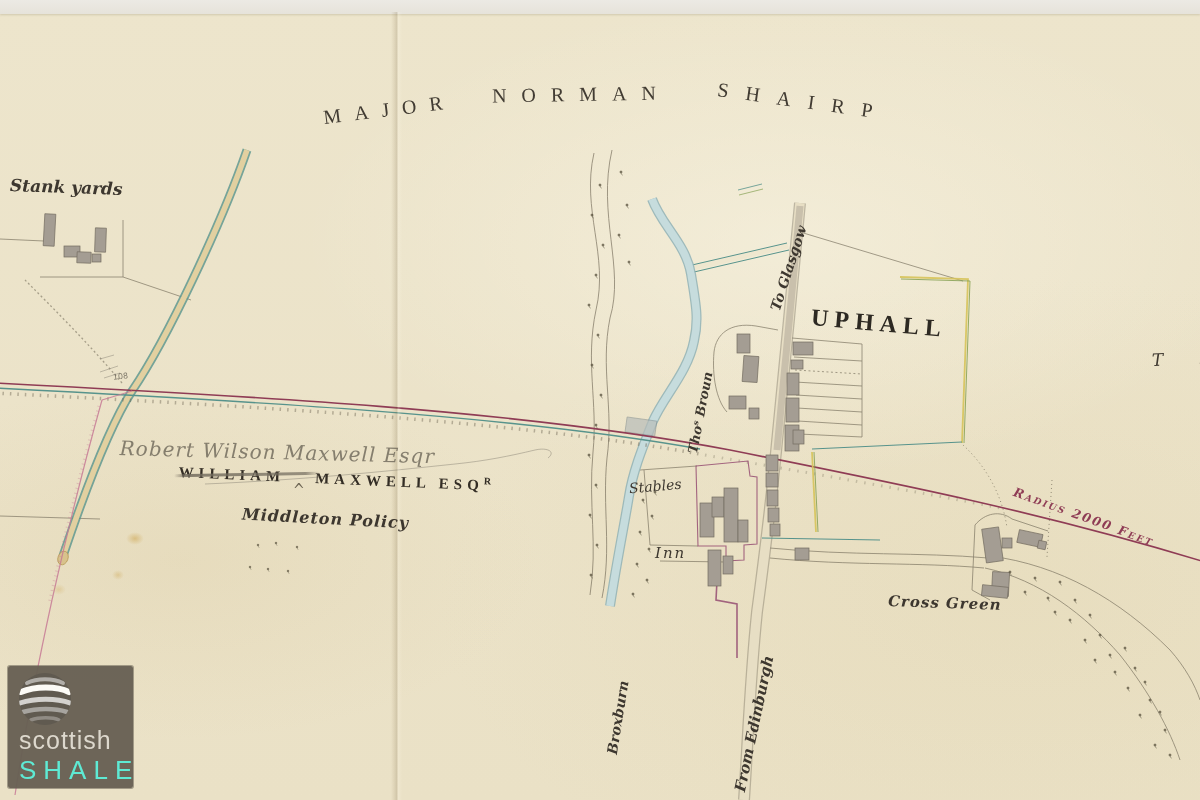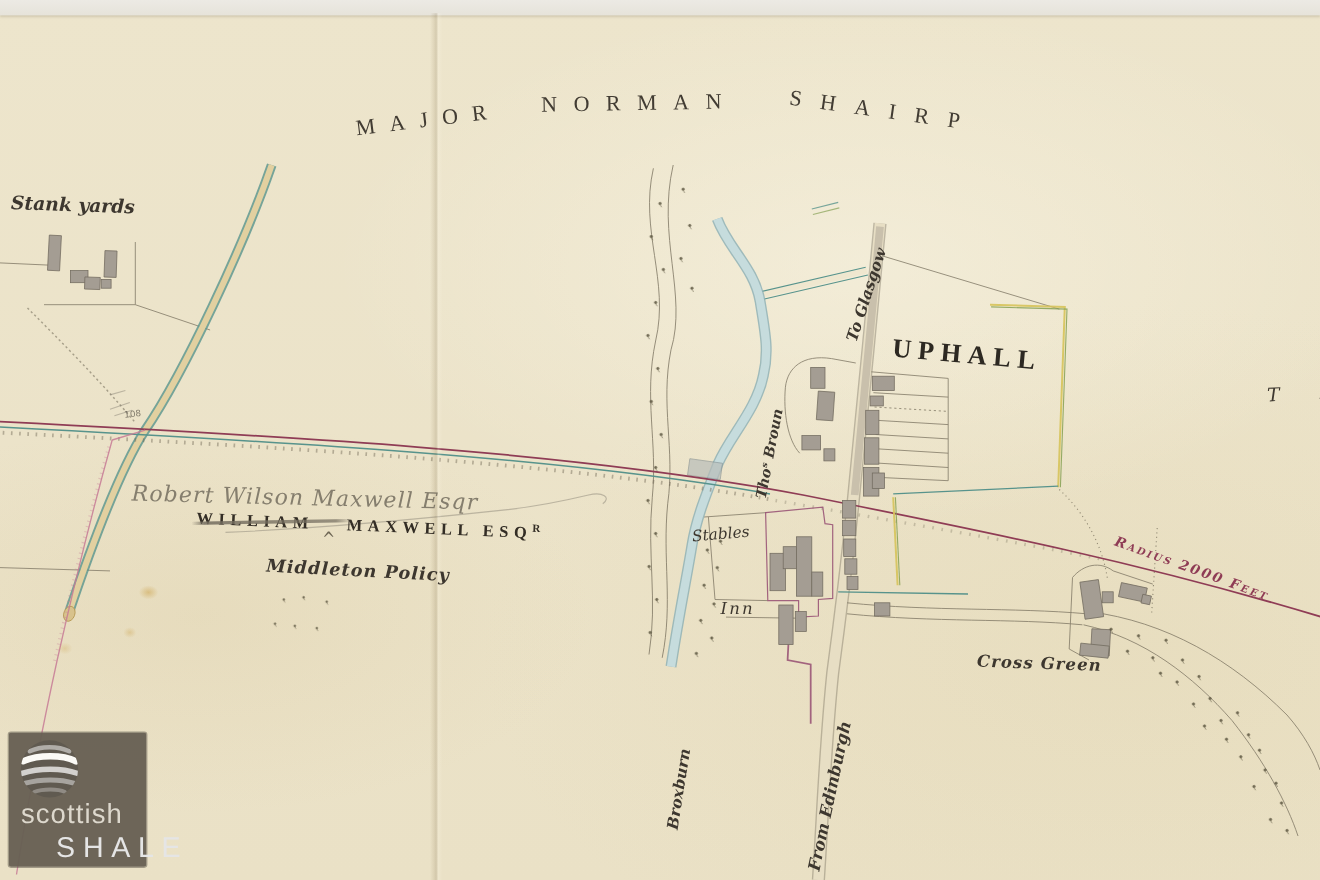--- a/index.html
+++ b/index.html
@@ -40,21 +40,21 @@
   .l-broxburn{left:605px;top:753px;transform-origin:0 0;transform:rotate(-81deg);font-style:italic;font-weight:600;font-size:14px;}
   .l-fromedinburgh{left:733px;top:790px;transform-origin:0 0;transform:rotate(-78deg);font-style:italic;font-weight:600;font-size:15px;}
   .l-crossgreen{left:888px;top:596px;font-style:italic;font-weight:600;font-size:15px;letter-spacing:1px;transform:rotate(2deg);}
   .l-radius{left:1016px;top:486px;transform-origin:0 0;transform:rotate(20deg);font-style:italic;font-variant:small-caps;font-weight:600;font-size:12.5px;letter-spacing:2px;color:#8f3c55;}
   .l-ta{left:1152px;top:350px;font-style:italic;font-size:17px;letter-spacing:16px;transform:rotate(-3deg);}
   .l-108{left:113px;top:373px;font-size:8px;color:rgba(110,104,92,.85);transform:rotate(-6deg);font-family:"DejaVu Sans",sans-serif;}
   .logo{position:absolute;left:8px;top:666px;width:125px;height:122px;background:rgba(103,96,83,.96);
     border-radius:2px;box-shadow:0 0 0 1px rgba(90,84,72,.5);text-decoration:underline;}
   .logo-sphere{position:absolute;left:10px;top:6px;}
   .logo-scottish{position:absolute;left:11px;top:60px;font-family:"Liberation Sans",sans-serif;font-weight:300;font-size:25px;color:#ddd8cd;letter-spacing:1px;}
-  .logo-shale{position:absolute;left:11px;top:89px;font-family:"Liberation Sans",sans-serif;font-size:26px;color:#e5e5e5;letter-spacing:7px;margin-left:32px;}
+  .logo-shale{position:absolute;left:11px;top:89px;font-family:"Liberation Sans",sans-serif;font-size:26px;color:#5eead4;letter-spacing:7px;}
 </style>
 </head>
 <body>
 
 <div class="map">
 
   <svg class="linework" width="1200" height="800" viewBox="0 0 1200 800">
     <defs>
       <g id="tm" stroke="#5a543f" fill="#5a543f" stroke-width=".6">
         <circle cx="0" cy="0" r="1.1"></circle>

